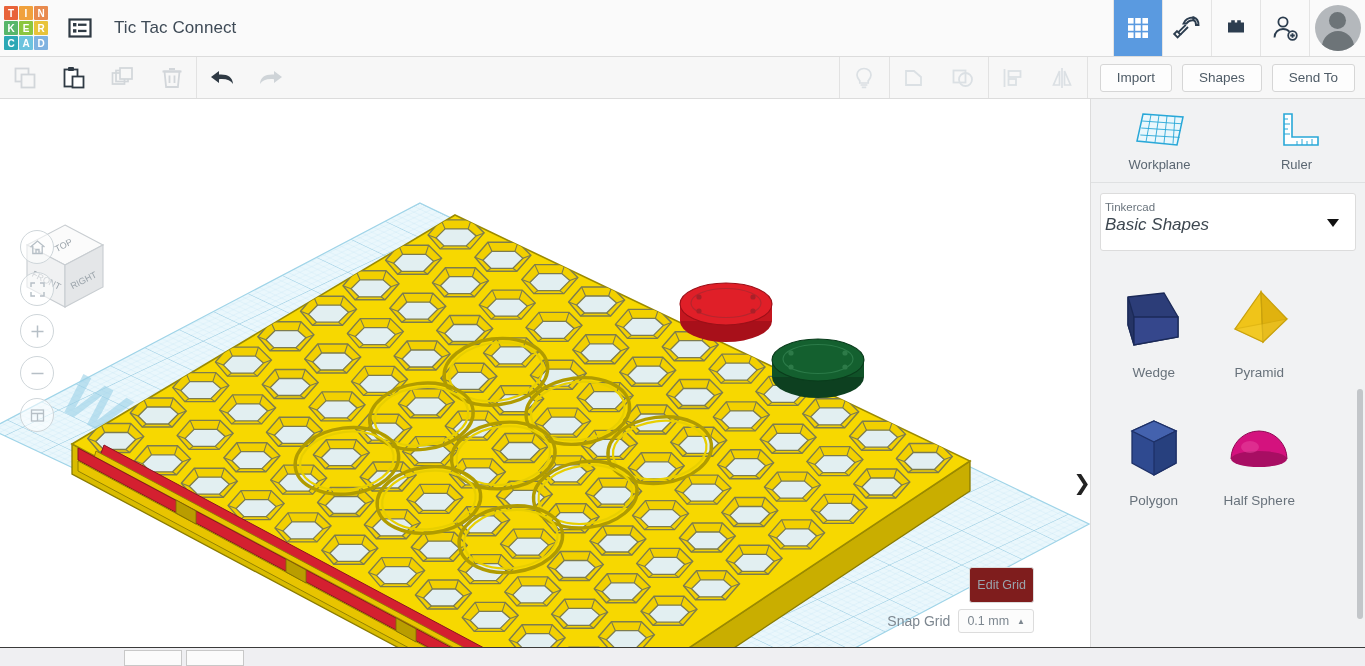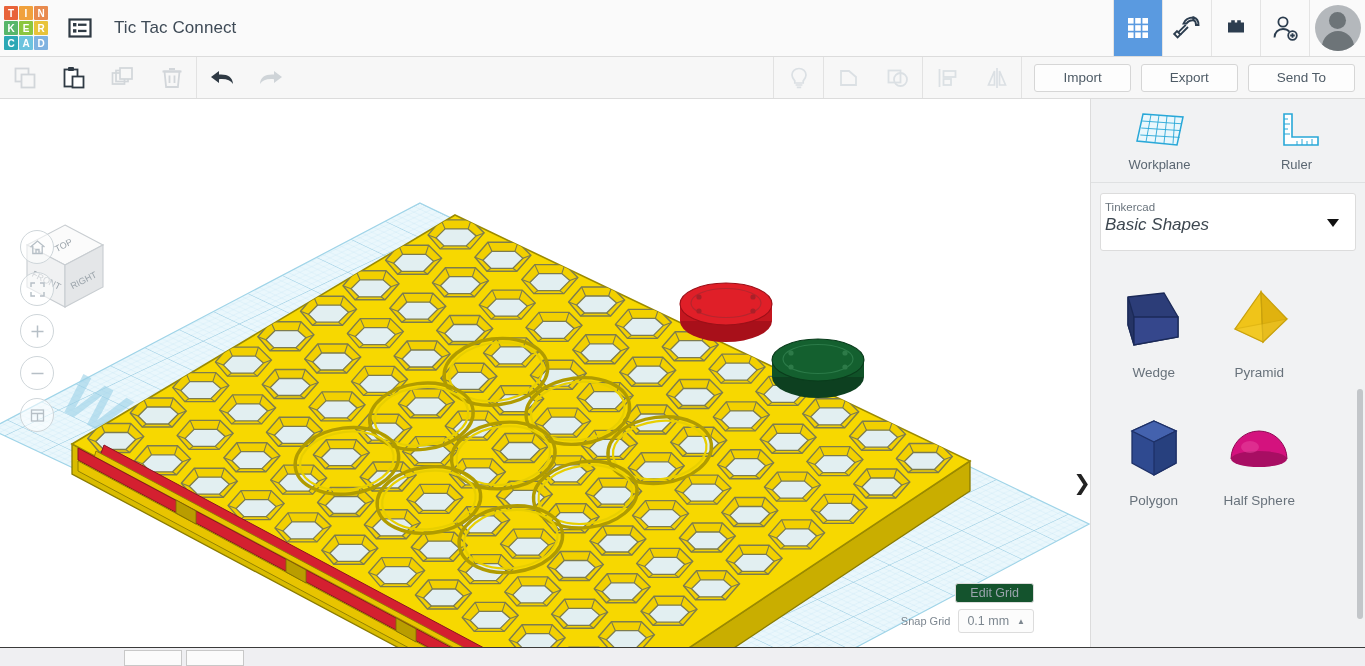--- a/index.html
+++ b/index.html
@@ -69,21 +69,21 @@
     background: #f7f7f7; border-bottom: 1px solid #dcdcdc;
     display: flex; align-items: center;
   }
   .t2 {
     width: 49px; height: 41px; display: flex; align-items: center; justify-content: center;
     cursor: pointer;
   }
   .vline { width: 1px; height: 41px; background: #e2e2e2; }
   .spacer { flex: 1; }
   .btn {
-    height: 28px; padding: 0 28px; margin-right: 10px;
+    height: 28px; padding: 0 16px; margin-right: 10px;
     background: #fdfdfd; border: 1px solid #d6d6d6; border-radius: 3px;
     font-size: 13.5px; color: #4e5b66; cursor: pointer;
     display: flex; align-items: center; justify-content: center;
     font-family: "Liberation Sans", sans-serif;
   }
 
   
   .canvas {
     position: absolute; left: 0; top: 99px; width: 1090px; height: 548px;
     background: #ffffff; overflow: hidden;
@@ -110,30 +110,30 @@
 
   .collapse-handle {
     position: absolute; right: 0; top: 360px; width: 16px; height: 48px;
     background: rgba(255,255,255,.9); cursor: pointer;
     display: flex; align-items: center; justify-content: center;
     font-size: 21px; color: #222;
   }
 
   .edit-grid-btn {
     position: absolute; right: 56px; bottom: 44px;
-    height: 20px; padding: 0 14px;
-    background: #14532d; border: 1px solid #dcdcdc; border-radius: 3px;
+    height: 36px; padding: 0 7px;
+    background: #7f1d1d; border: 1px solid #dcdcdc; border-radius: 3px;
     font-size: 12.5px; color: #9aa4ad; display: flex; align-items: center;
     cursor: pointer; font-family: "Liberation Sans", sans-serif;
   }
   .snap-row {
     position: absolute; right: 56px; bottom: 14px;
     display: flex; align-items: center; gap: 8px;
   }
-  .snap-label { font-size: 11px; color: #7d8790; }
+  .snap-label { font-size: 14px; color: #7d8790; }
   .snap-select {
     height: 24px; padding: 0 8px; min-width: 70px;
     background: #fcfcfc; border: 1px solid #dcdcdc; border-radius: 3px;
     font-size: 12.5px; color: #7d8790; cursor: pointer;
     display: flex; align-items: center; justify-content: space-between; gap: 8px;
     font-family: "Liberation Sans", sans-serif;
   }
 
   
   .rpanel {
@@ -340,21 +340,21 @@
           <path d="M15 3 v20"></path>
           <path d="M12.5 6 L6.5 20 h6 Z"></path>
           <path d="M17.5 6 L23.5 20 h-6 Z"></path>
         </g>
       </svg>
     </div>
     <div class="vline"></div>
 
     <div style="display:flex; margin-left:12px;">
       <div class="btn">Import</div>
-      <div class="btn">Export</div>
+      <div class="btn">Shapes</div>
       <div class="btn">Send To</div>
     </div>
   </div>
 
   <div class="canvas">
 
     <svg class="grid-plane" viewBox="0 0 1090 548">
       <defs>
         <pattern id="fineGrid" width="7" height="7" patternUnits="userSpaceOnUse">
           <path d="M7 0 H0 V7" fill="none" stroke="#bfe3f2" stroke-width="0.7"></path>

